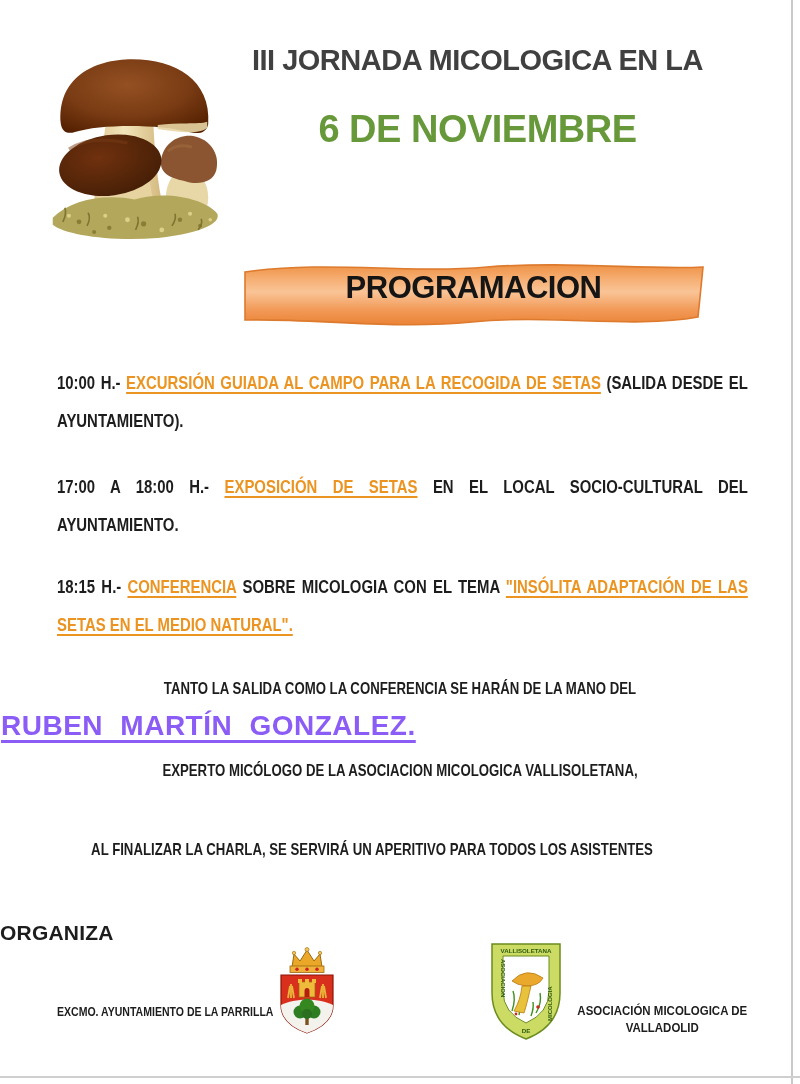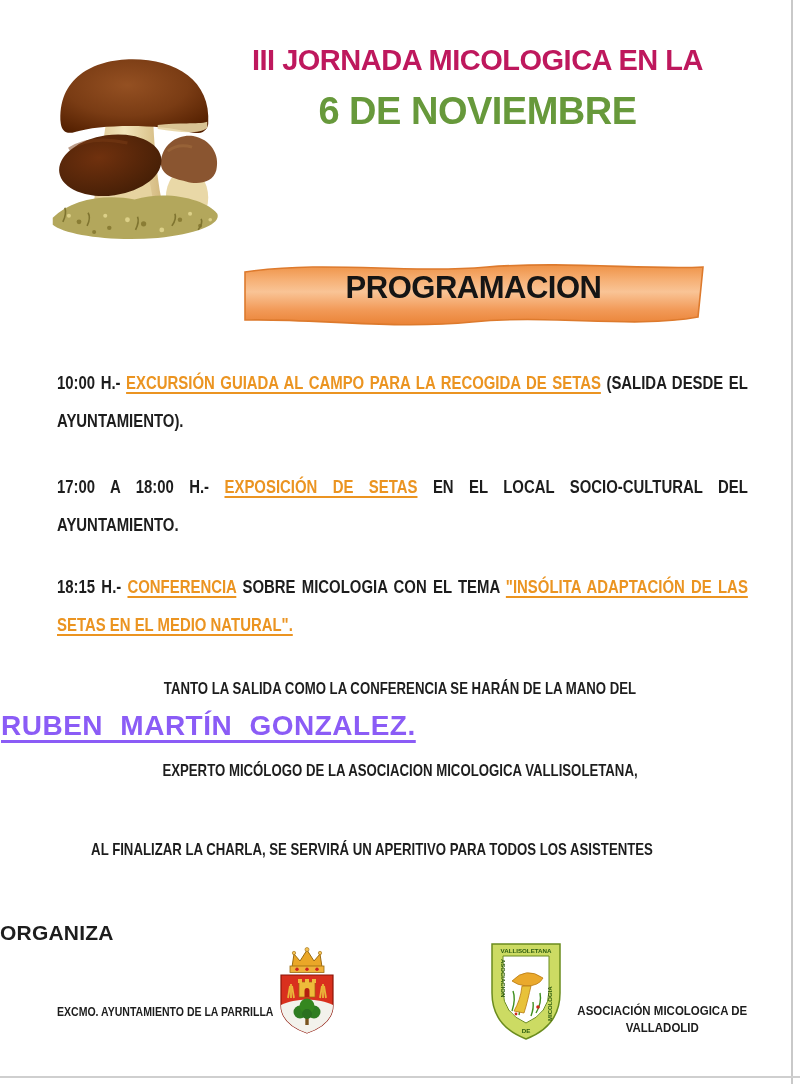--- a/index.html
+++ b/index.html
@@ -5,22 +5,22 @@
   html,body{margin:0;padding:0;}
   body{
     width:800px;height:1084px;background:#ffffff;position:relative;overflow:hidden;
     font-family:"Liberation Sans","DejaVu Sans",sans-serif;color:#1d1d1d;
   }
   .abs{position:absolute;}
 
   
   .mushroom-art{left:38px;top:30px;width:188px;height:212px;}
   .header-text{left:205px;top:42px;width:545px;text-align:center;}
-  .title-line{font-size:29px;font-weight:bold;color:#be185d;line-height:37px;letter-spacing:-0.5px;}
-  .date-line{font-size:38px;font-weight:bold;color:#67993b;line-height:44px;margin-top:10px;letter-spacing:-0.5px;}
+  .title-line{font-size:29px;font-weight:bold;color:#404040;line-height:37px;letter-spacing:-0.5px;}
+  .date-line{font-size:38px;font-weight:bold;color:#67993b;line-height:44px;margin-top:28px;letter-spacing:-0.5px;}
 
   
   .banner{left:237px;top:254px;width:473px;height:82px;}
   .banner svg{position:absolute;left:0;top:0;width:100%;height:100%;}
   .banner-label{position:absolute;left:0;top:0;width:100%;height:100%;
     display:flex;align-items:center;justify-content:center;
     font-size:31px;font-weight:bold;color:#151515;letter-spacing:-0.5px;
     transform:translateY(-7px);}
 
   

